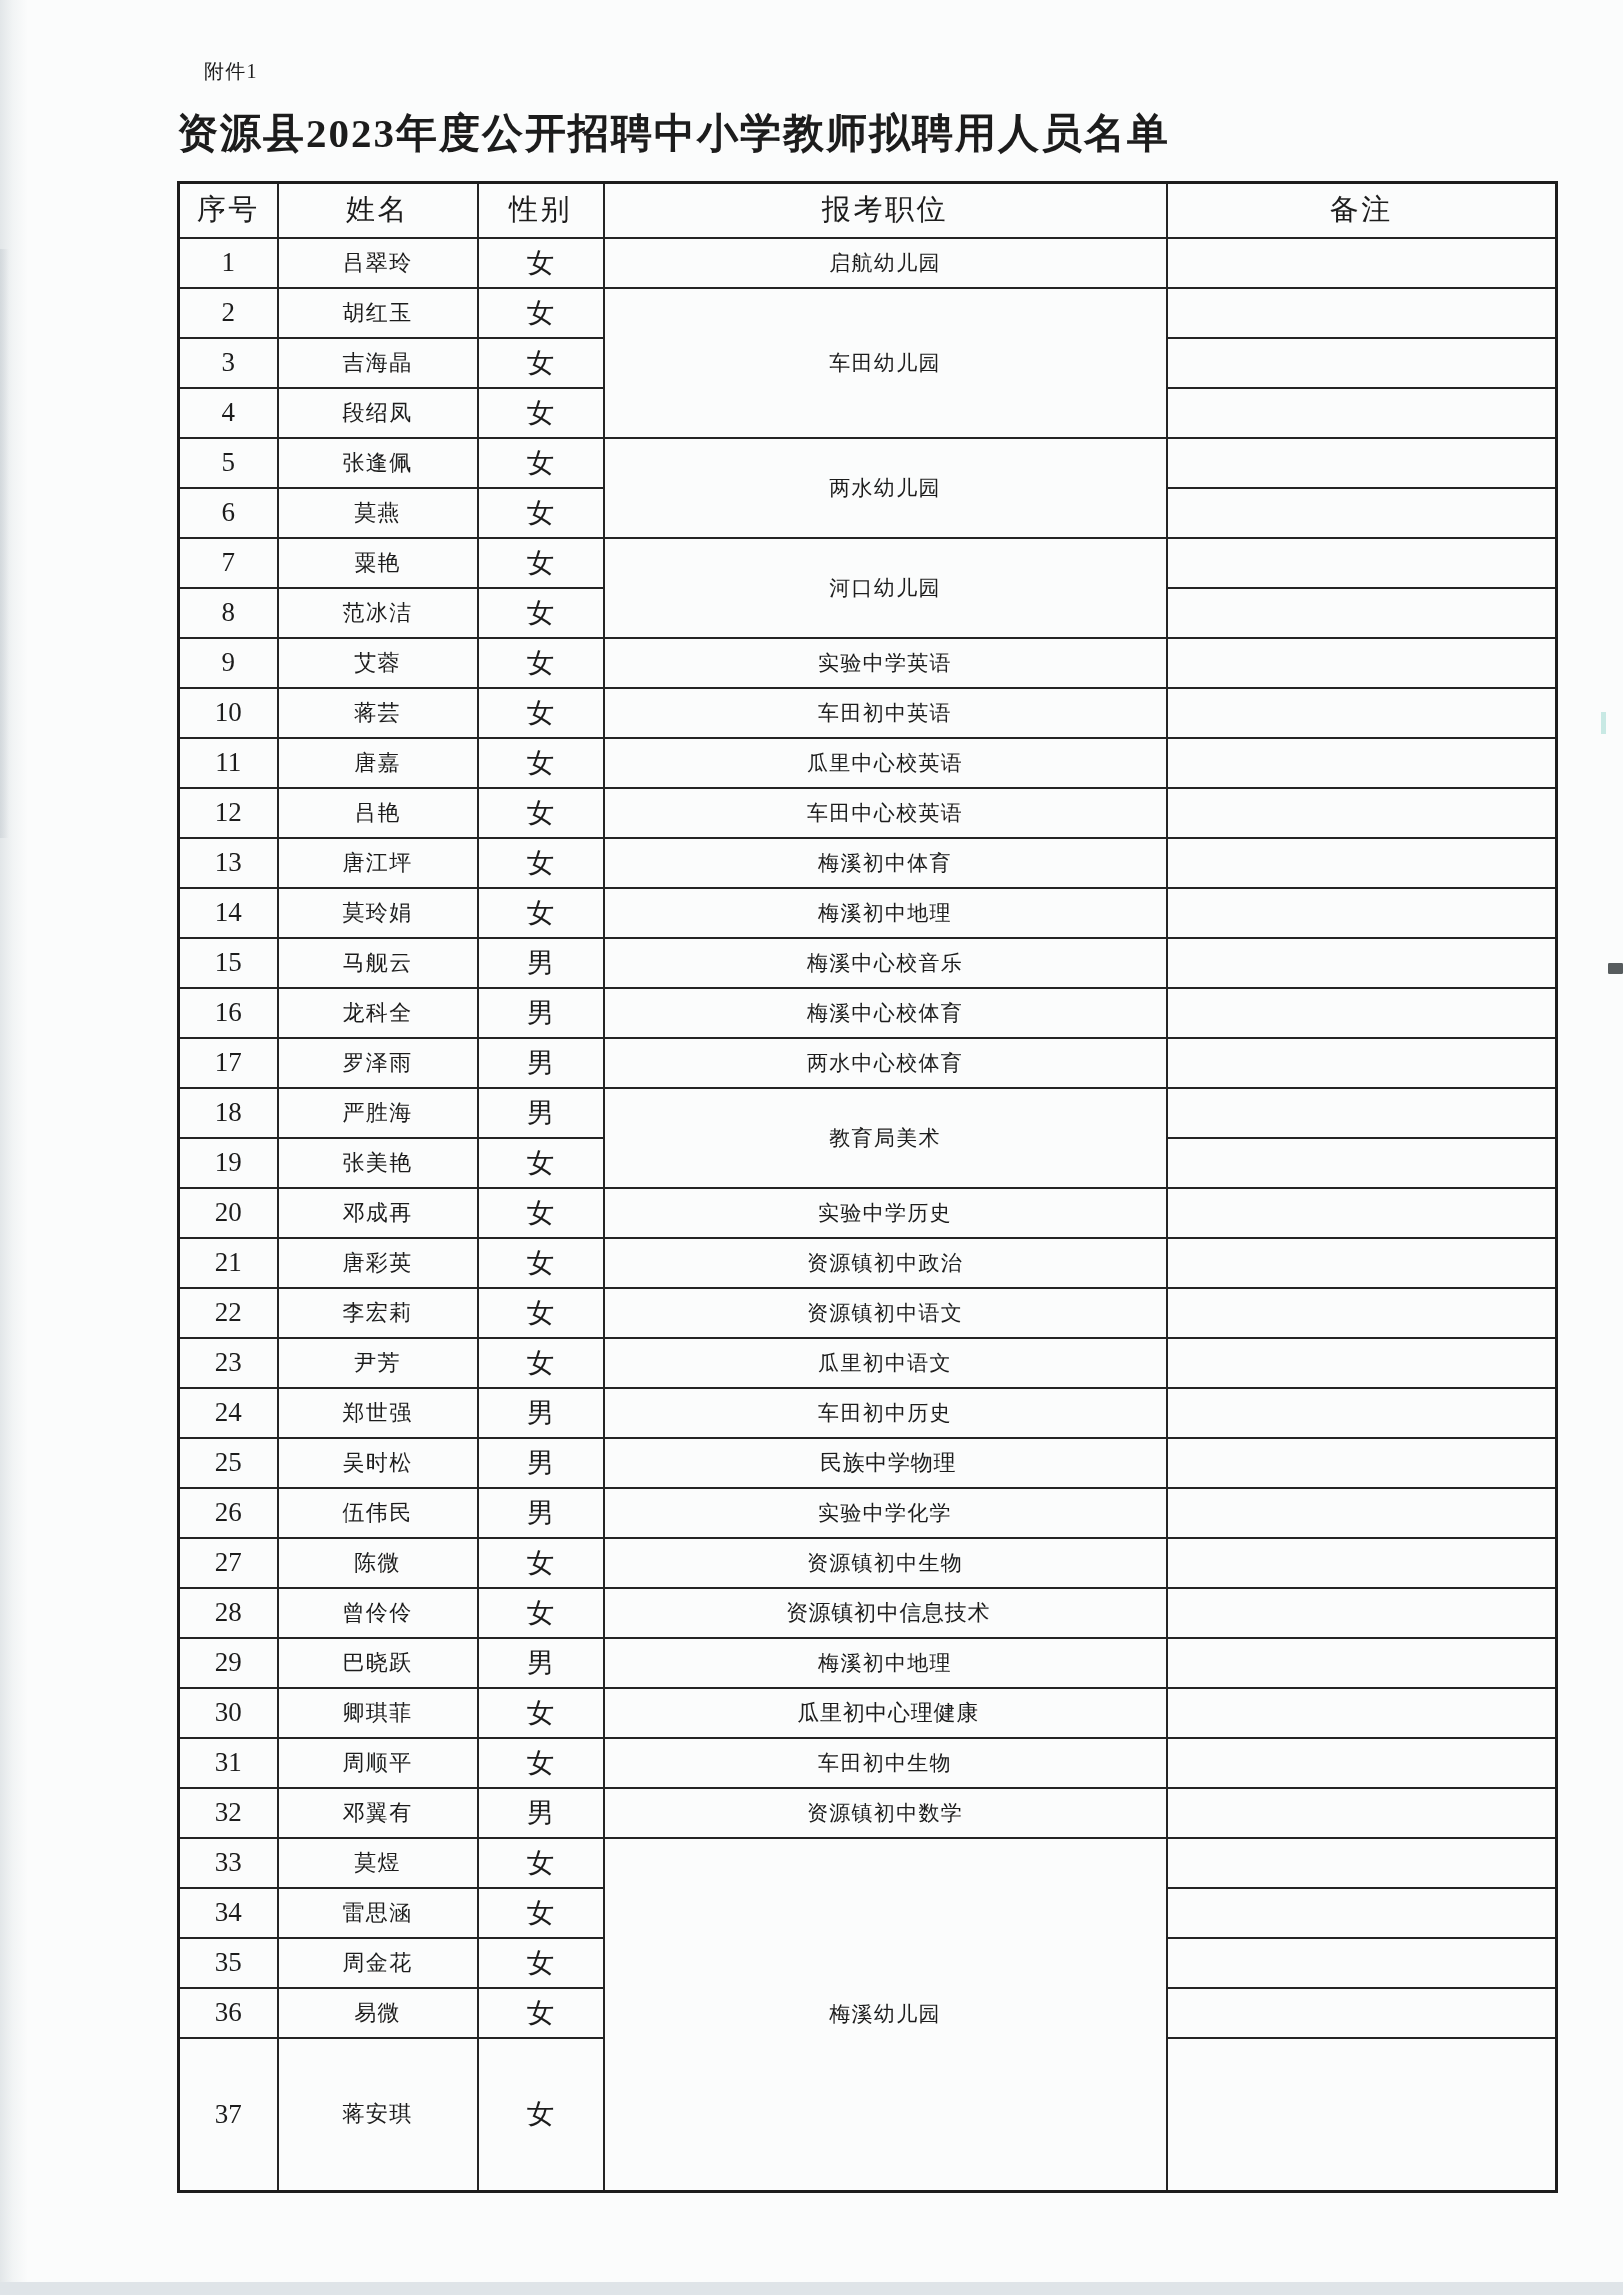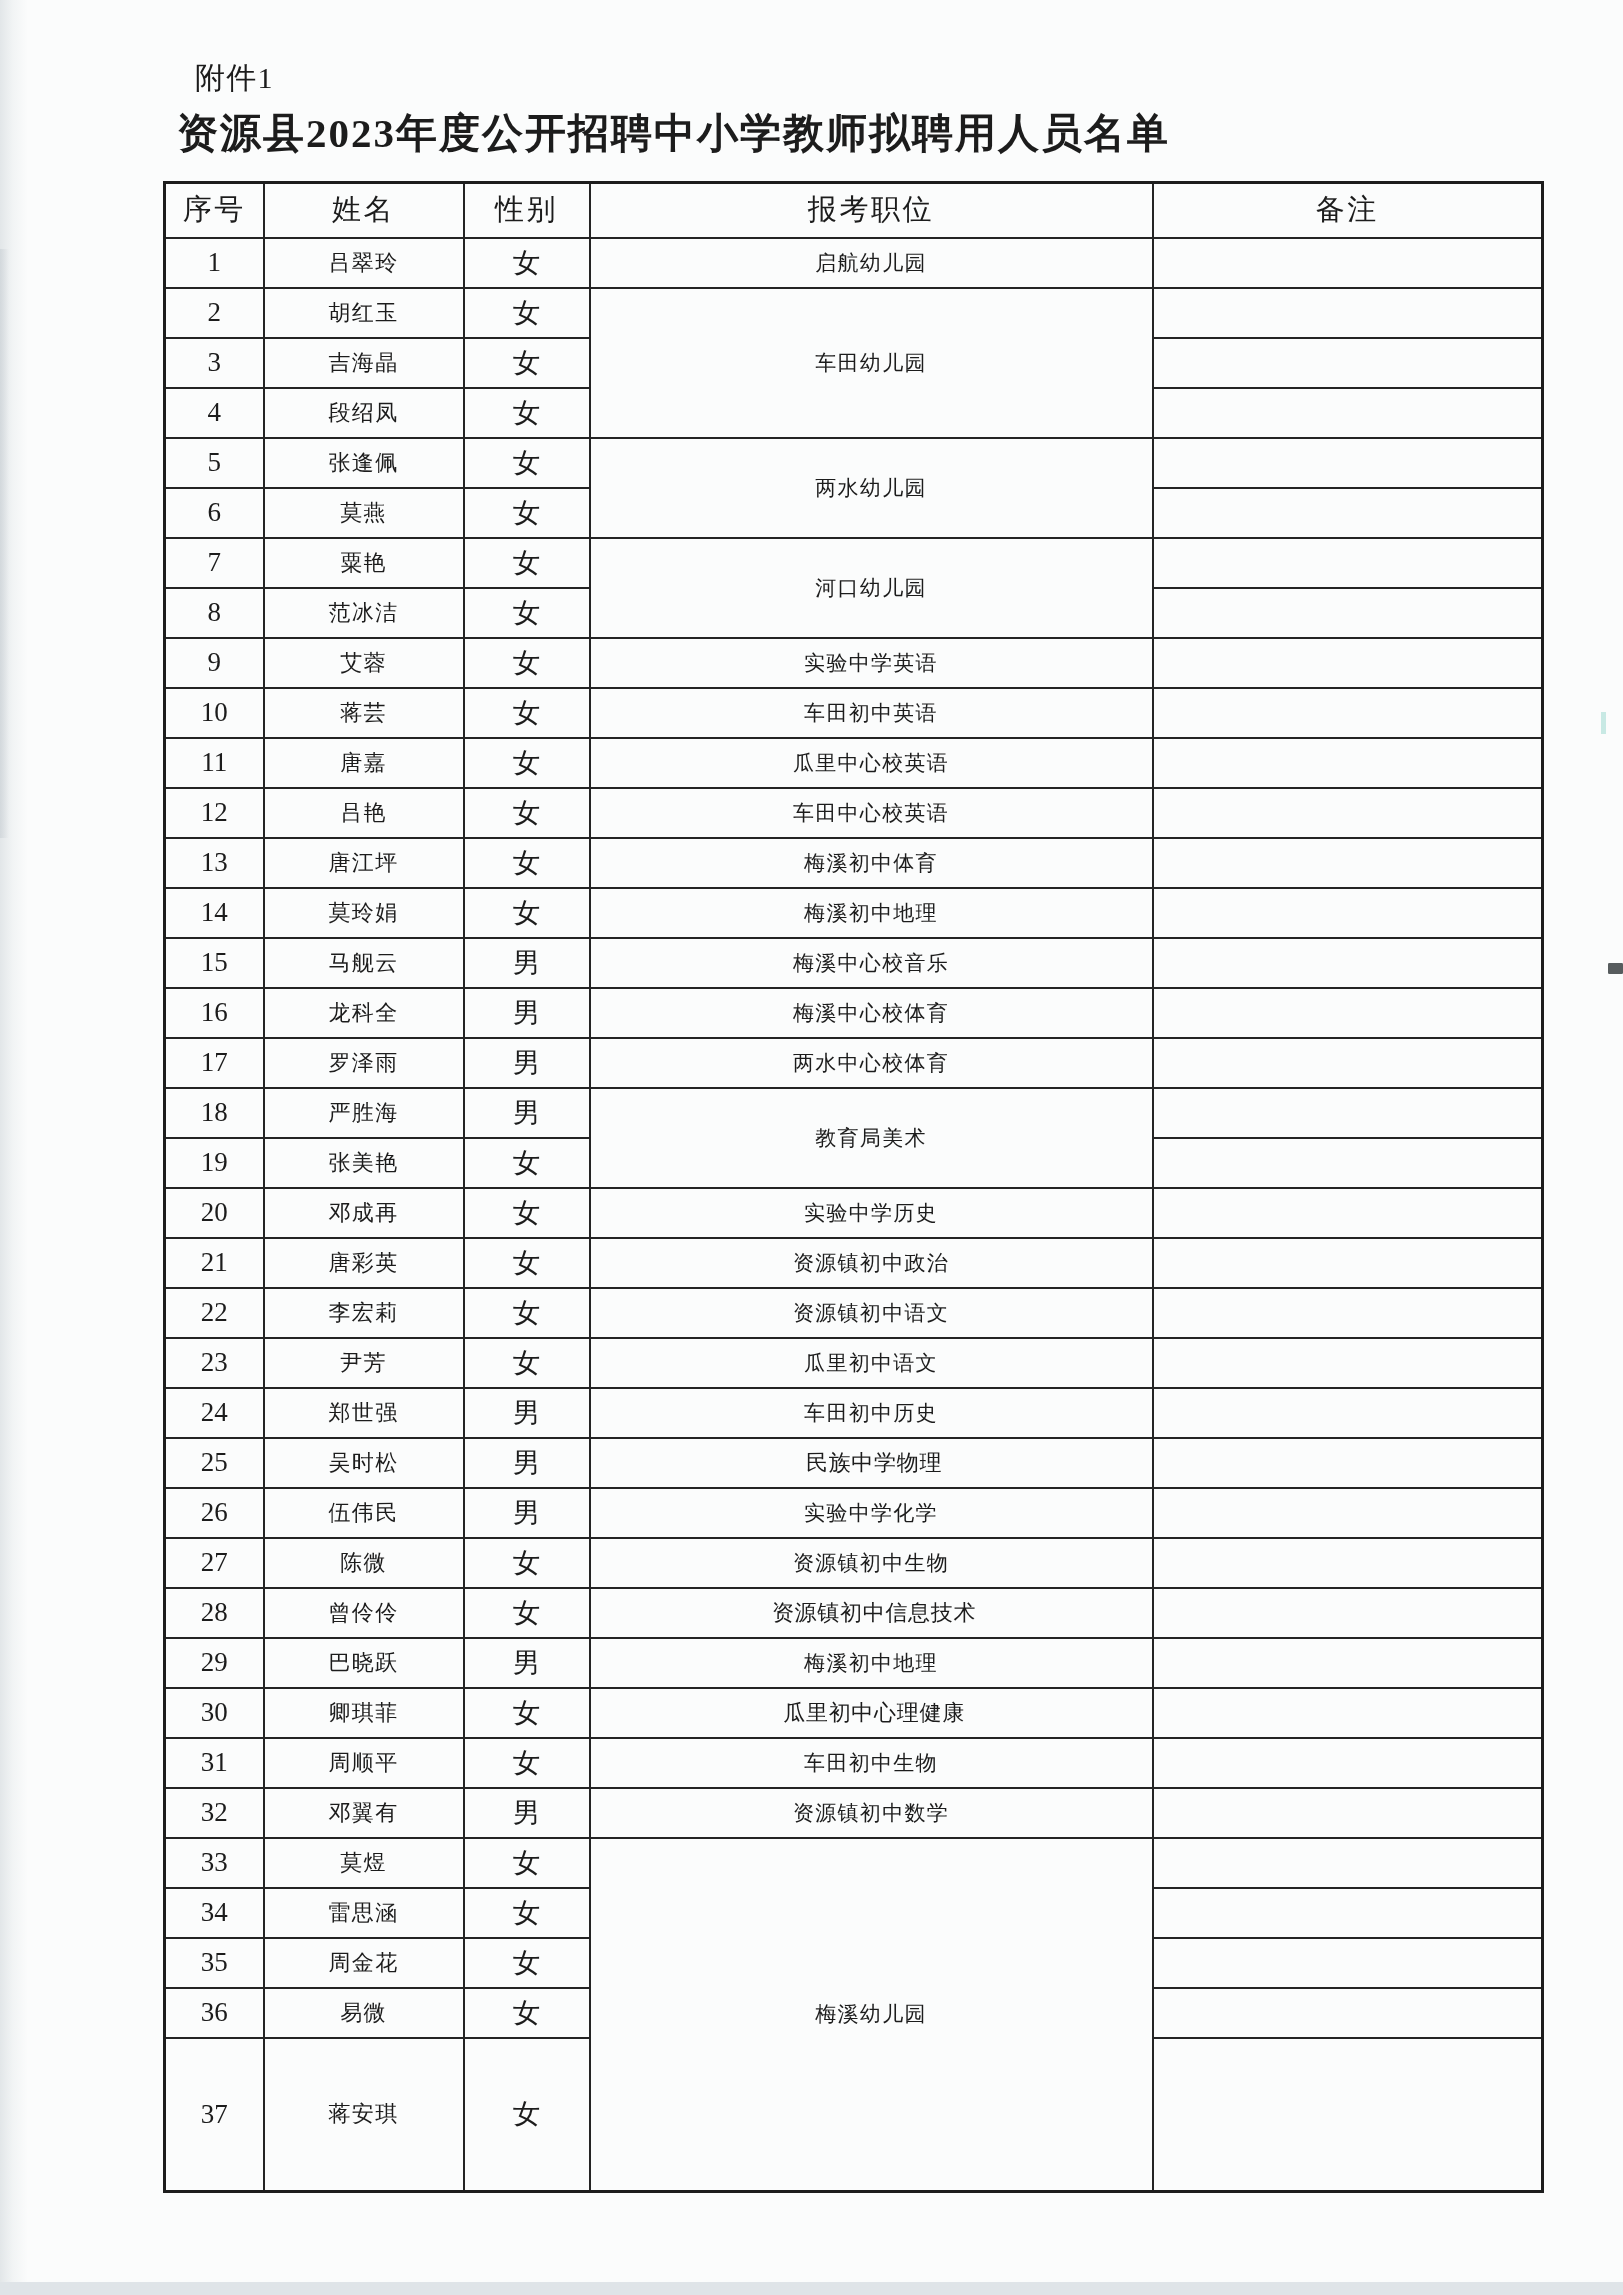--- a/index.html
+++ b/index.html
@@ -27,31 +27,31 @@
   .right-tick{
     position:absolute;left:1608px;top:963px;width:15px;height:10.5px;
     background:#3a3f42;border-radius:1.3px;opacity:.85;pointer-events:none;
   }
   .teal-speck{
     position:absolute;left:1601px;top:712px;width:5.2px;height:22px;
     background:#9fd8cf;opacity:.55;pointer-events:none;
   }
 
   .attachment{
-    position:absolute;left:195px;top:58px;
-    font-size:30px;letter-spacing:1.3px;
+    position:absolute;left:204px;top:58px;
+    font-size:20px;letter-spacing:1.3px;
   }
   .doc-title{
     position:absolute;left:177px;top:106px;width:1378px;
     text-align:left;font-size:41px;font-weight:bold;letter-spacing:2px;
     white-space:nowrap;
   }
 
   table.roster{
-    position:absolute;left:163px;top:181px;width:1378px;
+    position:absolute;left:177px;top:181px;width:1378px;
     border-collapse:collapse;table-layout:fixed;
     border:3.9px solid #1d1d1d;
   }
   table.roster th, table.roster td{
     border:2px solid #242424;
     text-align:center;vertical-align:middle;
     padding:0 3.9px;overflow:hidden;
     background:transparent;
   }
   table.roster thead tr{height:55px;}

